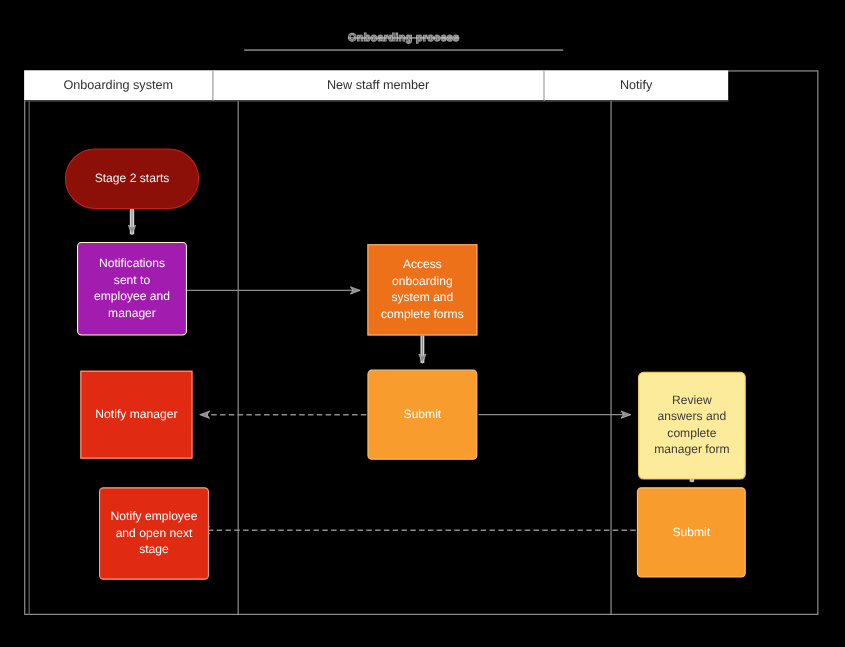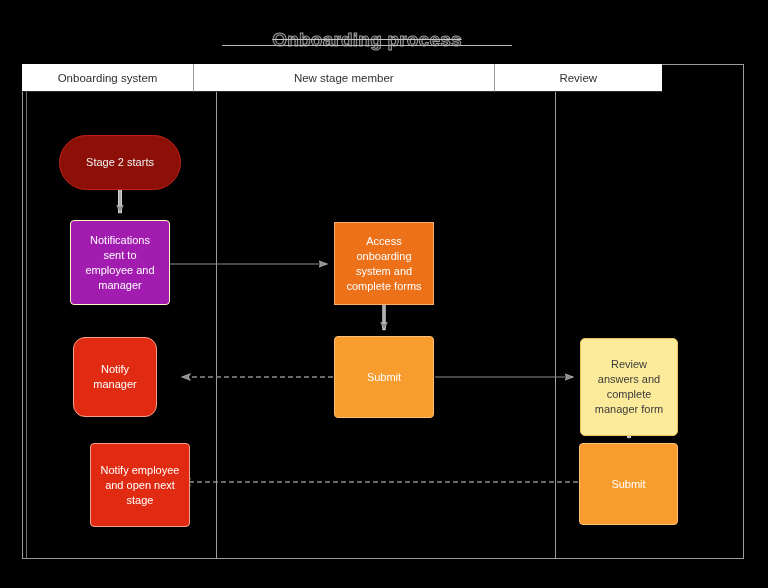--- a/index.html
+++ b/index.html
@@ -23,21 +23,21 @@
     background: #000000;
   }
 
   
   .title {
     position: absolute;
     left: 222px;
     top: 29px;
     width: 290px;
     text-align: center;
-    font-size: 19px;
+    font-size: 10px;
     font-weight: bold;
     color: #1a1a1a;
     -webkit-text-stroke: 1px #9a9a9a;
     text-decoration: line-through;
     text-decoration-color: #c8c8c8;
     letter-spacing: 0.2px;
     white-space: nowrap;
   }
   .title-rule {
     position: absolute;
@@ -134,24 +134,24 @@
   .n-access {
     left: 334px; top: 222px;
     width: 100px; height: 83px;
     background: #ed7119;
     border: 1px solid #f7b06a;
     border-radius: 0;
     color: #ffffff;
   }
   .n-notify-mgr {
     left: 73px; top: 337px;
-    width: 84px; height: 80px;
+    width: 102px; height: 80px;
     background: #e02b12;
     border: 1px solid #f2a089;
-    border-radius: 12px;
+    border-radius: 0;
     color: #ffffff;
   }
   .n-submit-mid {
     left: 334px; top: 336px;
     width: 100px; height: 82px;
     background: #f99c2e;
     border: 1px solid #fbc078;
     border-radius: 4px;
     color: #ffffff;
   }
@@ -194,22 +194,22 @@
 
 <div id="canvas">
 
   <div class="title">Onboarding process</div>
   <div class="title-rule"></div>
 
   <div class="pool"></div>
 
   <div class="lane-header-row">
     <div class="lane-header lane-h-0">Onboarding system</div>
-    <div class="lane-header lane-h-1">New stage member</div>
-    <div class="lane-header lane-h-2">Review</div>
+    <div class="lane-header lane-h-1">New staff member</div>
+    <div class="lane-header lane-h-2">Notify</div>
   </div>
 
   <div class="pool-inner-left"></div>
   <div class="lane-divider d0"></div>
   <div class="lane-divider d1"></div>
 
   <svg id="edges" viewBox="0 0 768 588">
     <defs>
       <marker id="ah" markerWidth="10" markerHeight="10" refX="8.5" refY="4" orient="auto" markerUnits="userSpaceOnUse">
         <path d="M0,0.6 L9,4 L0,7.4 L2.2,4 Z" fill="#8c8c8c" stroke="#d9d9d9" stroke-width="0.5"></path>

